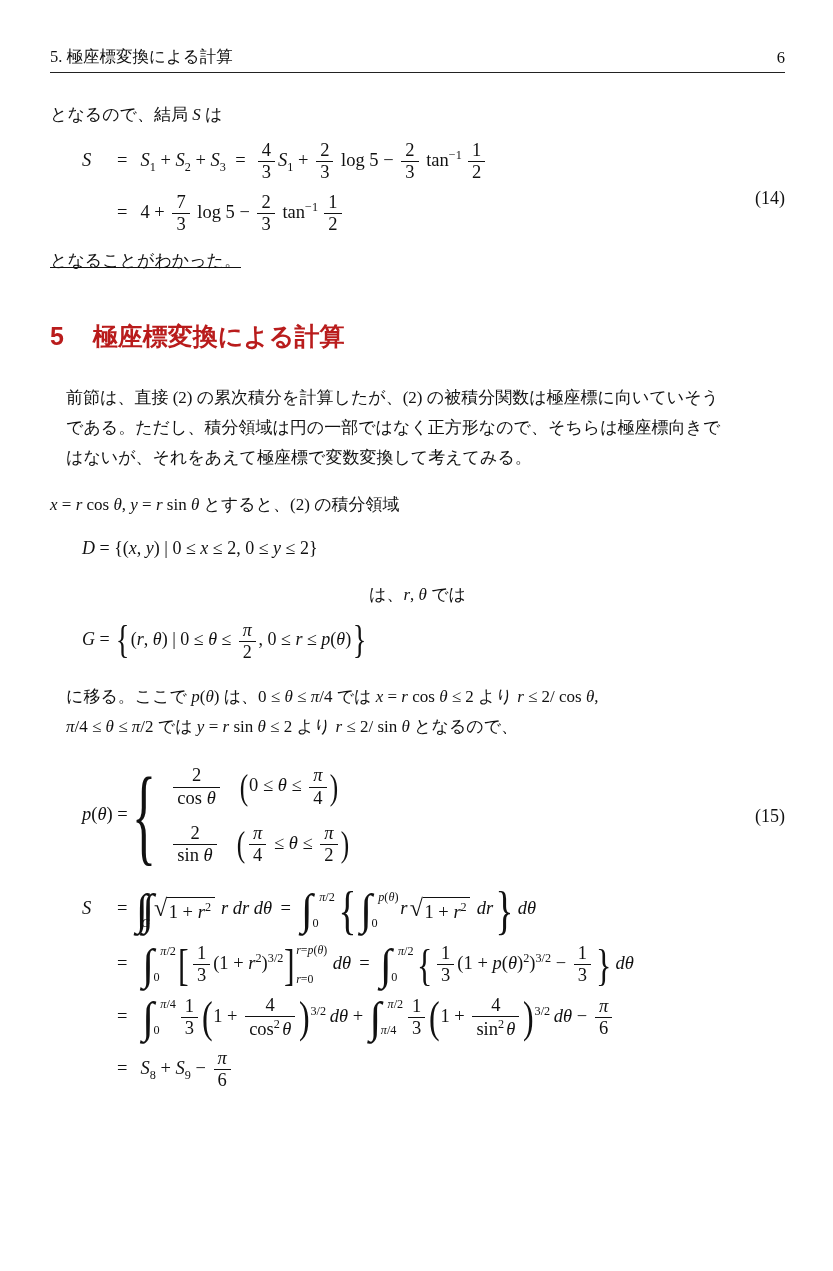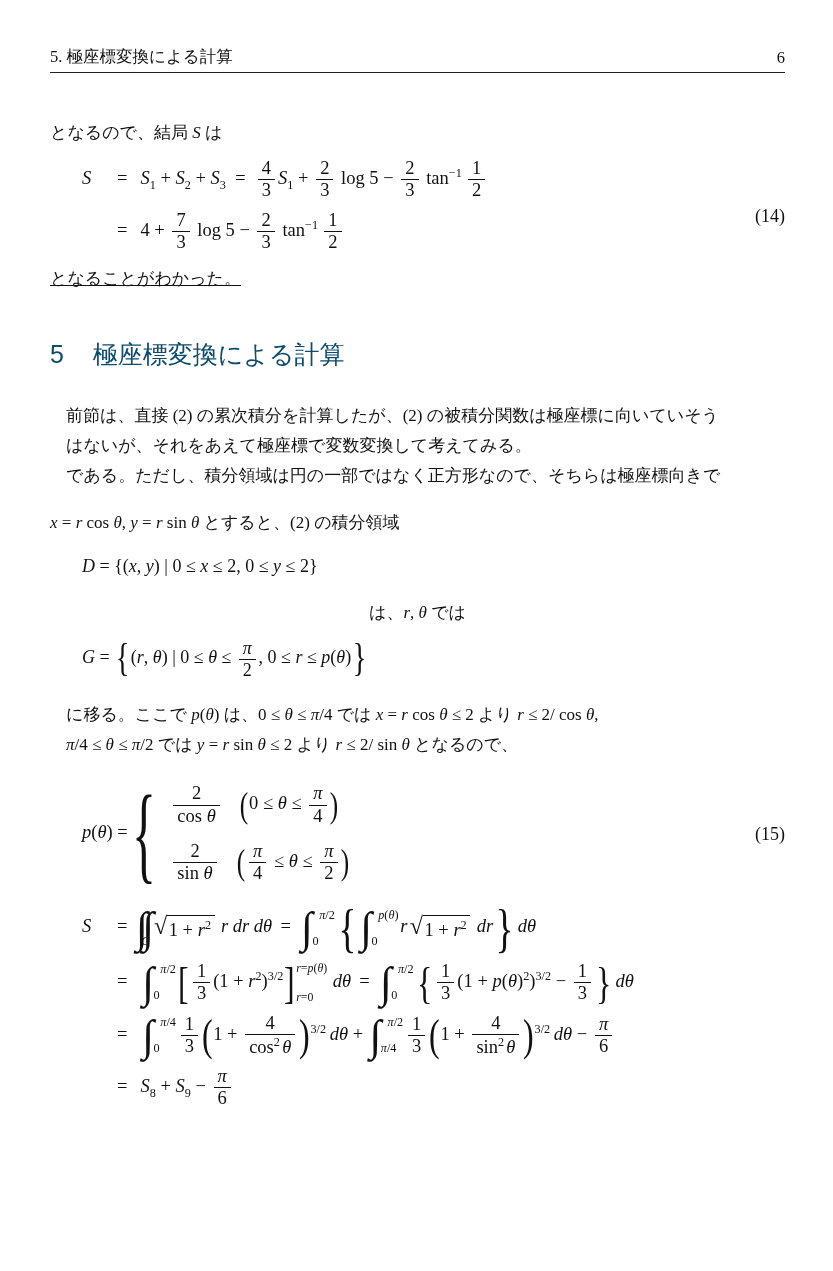--- a/index.html
+++ b/index.html
@@ -7,32 +7,32 @@
     width:833px;min-height:1271px;margin:0 auto;background:#ffffff;
     box-sizing:border-box;padding:46px 48px 30px 50px;color:#111;
     font-family:"Liberation Serif","DejaVu Serif",serif;font-size:17px;
     position:relative;overflow:hidden;
   }
   
   .hdr{display:flex;justify-content:space-between;align-items:flex-end;
        border-bottom:1.5px solid #222;padding-bottom:4px;font-size:16.5px;}
   
   .body-line{margin:0;}
-  .mt-lead{margin-top:48px;}
+  .mt-lead{margin-top:30px;}
   .mt-conc{margin-top:14px;text-decoration:underline;}
   .mt-sub{margin-top:20px;}
   .mt-rtheta{margin-top:24px;text-align:center;}
   .mt-thereby{margin-top:18px;}
   .para{margin:16px;line-height:30px;}
   .mt-para{margin-top:30px;}
   .mt-pexp{margin-top:20px;}
   .pline{display:block;}
   .section{
-    margin:48px 0 0 0;font-size:25px;font-weight:normal;
-    font-family:"Liberation Sans","DejaVu Sans",sans-serif;color:#0c4a6e;
+    margin:48px 0 0 0;font-size:25px;font-weight:bold;
+    font-family:"Liberation Sans","DejaVu Sans",sans-serif;color:#b91c1c;
   }
   .sec-num{margin-right:1.15em;}
   
   .eq-block{position:relative;margin-left:32px;padding-right:58px;font-size:18.5px;}
   .mt-eq14{margin-top:14px;}
   .mt-eq15{margin-top:14px;}
   .mt-eqS{margin-top:12px;}
   .eq-display{margin-left:32px;font-size:18px;}
   .mt-eqD{margin-top:22px;}
   .mt-eqG{margin-top:14px;}
@@ -115,22 +115,22 @@
   </div>
 
   <p class="body-line mt-conc"><span class="rm">となることがわかった。</span></p>
 
   <h2 class="section">
     <span class="sec-num">5</span><span>極座標変換による計算</span>
   </h2>
 
   <p class="para mt-para">
     <span class="pline">前節は、直接 (2) の累次積分を計算したが、(2) の被積分関数は極座標に向いていそう</span>
+    <span class="pline">である。ただし、積分領域は円の一部ではなく正方形なので、そちらは極座標向きで</span>
     <span class="pline">はないが、それをあえて極座標で変数変換して考えてみる。</span>
-    <span class="pline">である。ただし、積分領域は円の一部ではなく正方形なので、そちらは極座標向きで</span>
   </p>
 
   <p class="body-line mt-sub"><span class="it">x</span><span class="rm"> = </span><span class="it">r</span><span class="rm"> cos </span><span class="it">θ</span><span class="rm">, </span><span class="it">y</span><span class="rm"> = </span><span class="it">r</span><span class="rm"> sin </span><span class="it">θ</span><span class="rm"> とすると、(2) の積分領域</span></p>
 
   <div class="eq-display mt-eqD"><span class="it">D</span><span class="rm"> = {(</span><span class="it">x</span><span class="rm">, </span><span class="it">y</span><span class="rm">) | 0 ≤ </span><span class="it">x</span><span class="rm"> ≤ 2, 0 ≤ </span><span class="it">y</span><span class="rm"> ≤ 2}</span></div>
 
   <p class="body-line mt-rtheta"><span class="rm">は、</span><span class="it">r</span><span class="rm">, </span><span class="it">θ</span><span class="rm"> では</span></p>
 
   <div class="eq-display mt-eqG"><span class="it">G</span><span class="rm"> = </span><span class="delim" style="font-size: 2.2em;">{</span><span class="rm">(</span><span class="it">r</span><span class="rm">, </span><span class="it">θ</span><span class="rm">) | 0 ≤ </span><span class="it">θ</span><span class="rm"> ≤ </span><span class="frac">
         <span class="fn"><span class="it">π</span></span>

